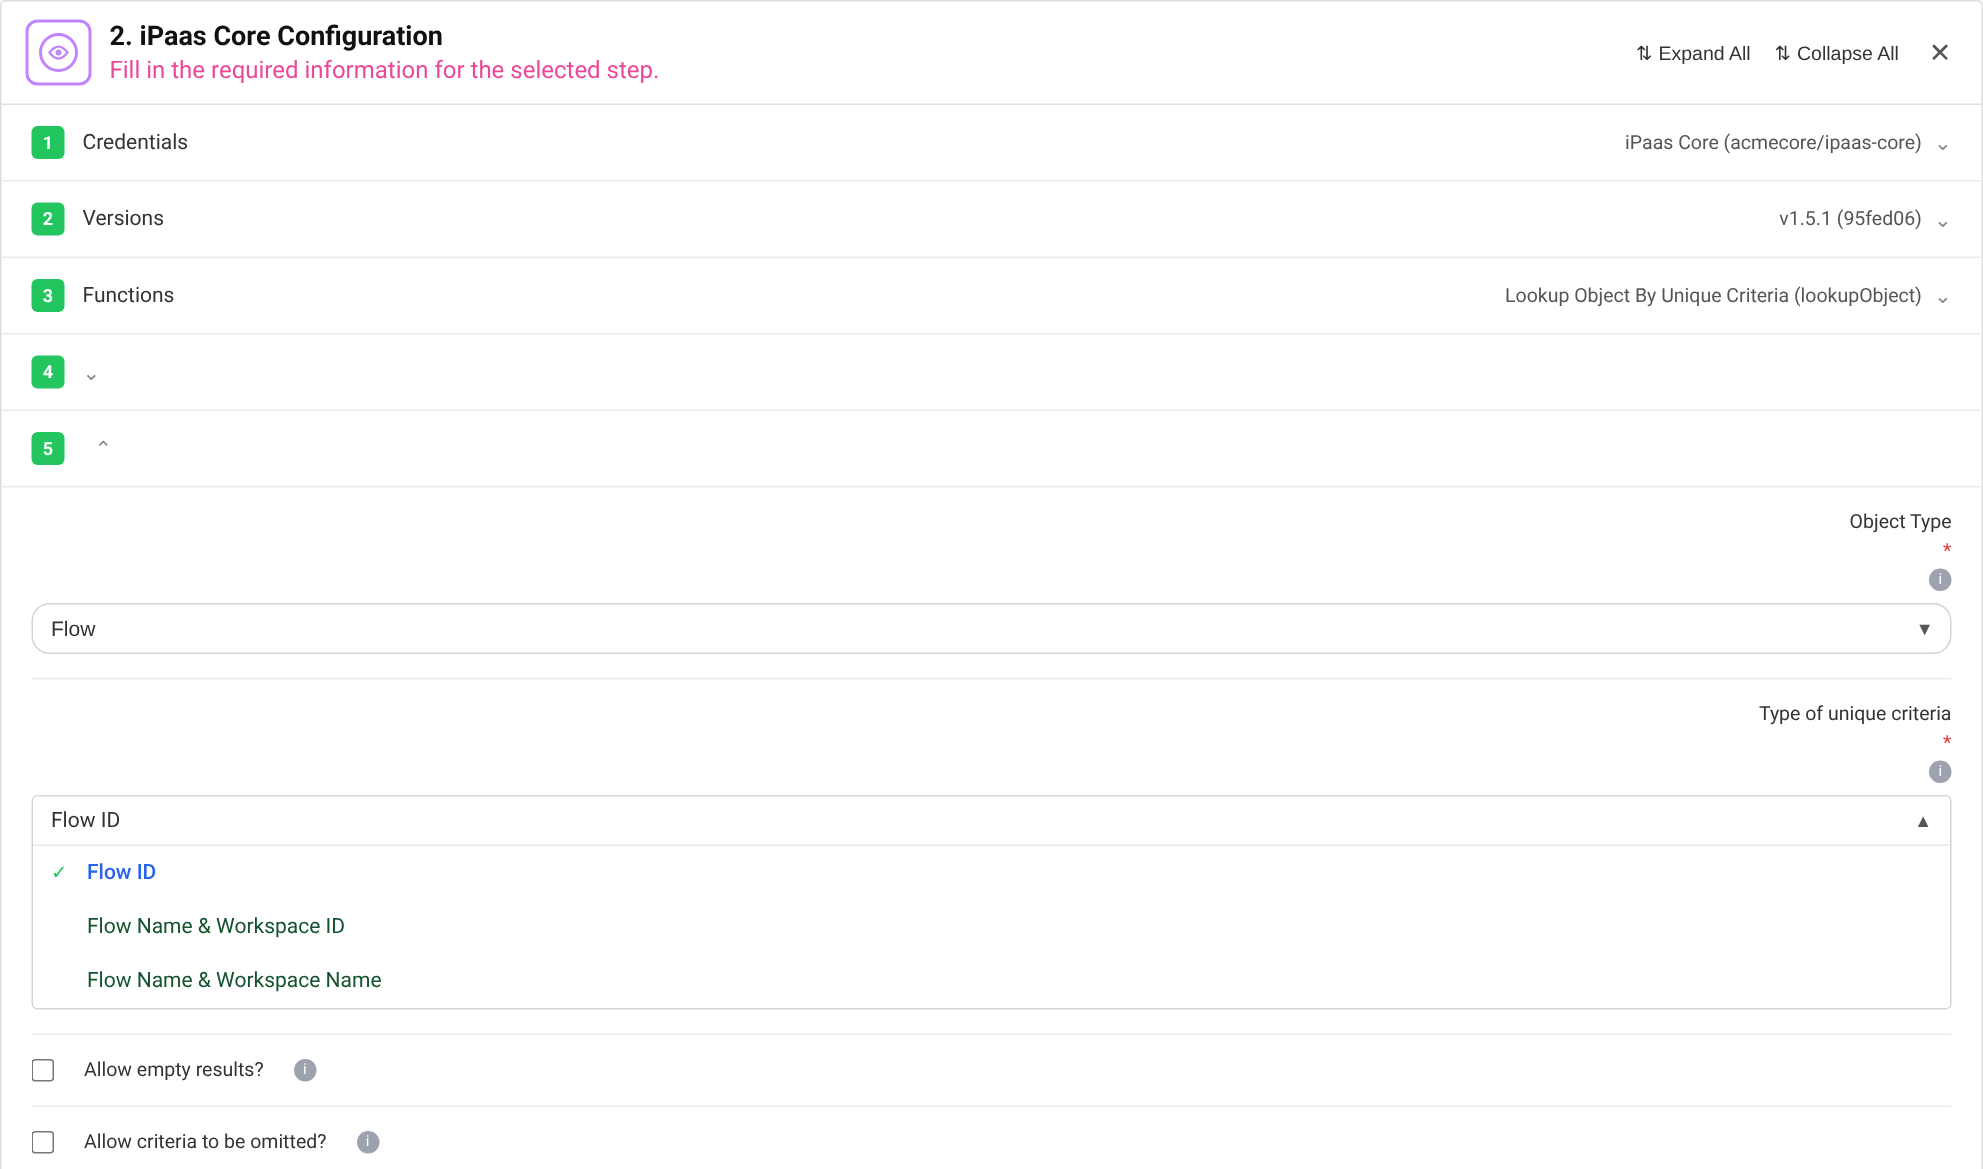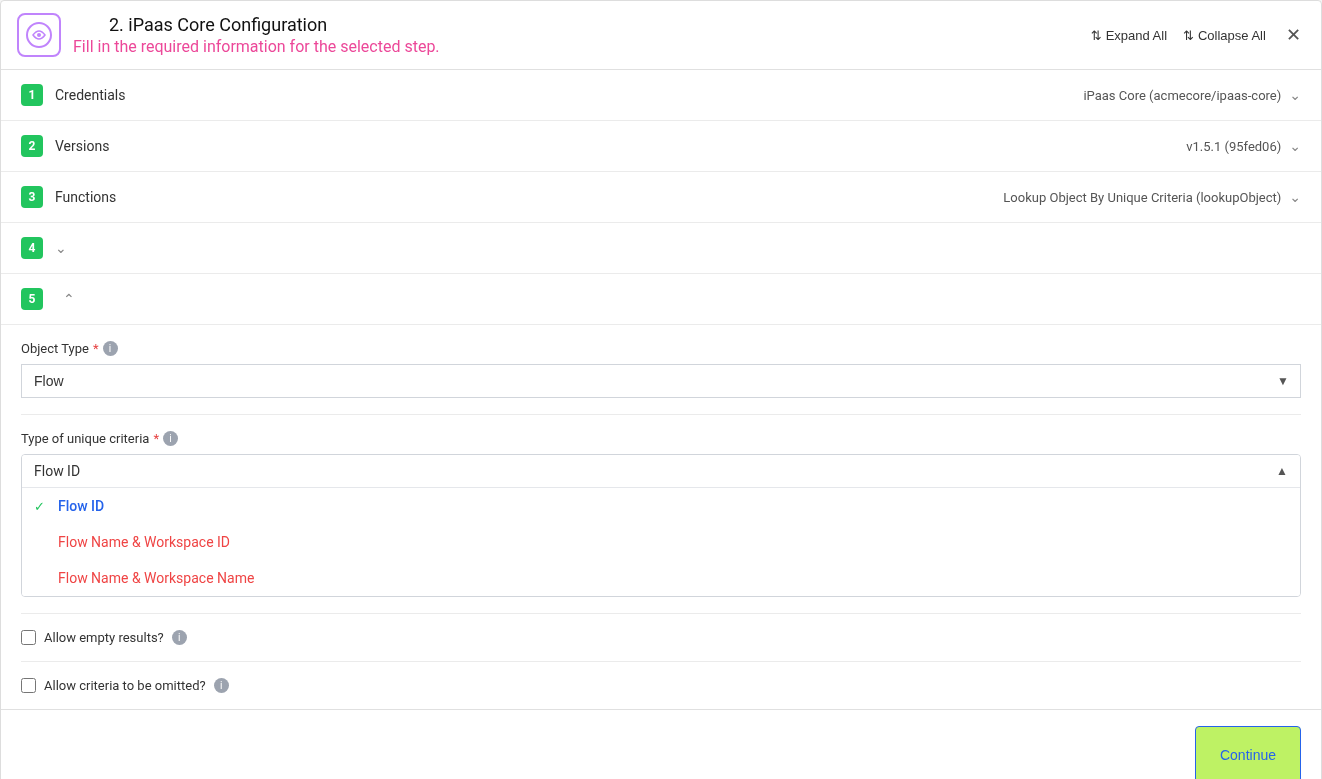--- a/index.html
+++ b/index.html
@@ -39,23 +39,22 @@
     }
     .header-icon svg {
       width: 28px;
       height: 28px;
     }
     .header-text {
       flex: 1;
     }
     .header-title {
       font-size: 18px;
-      font-weight: 400;
+      font-weight: 700;
       color: #111;
-      margin-left: 36px;
     }
     .header-subtitle {
       font-size: 16px;
       color: #ec4899;
       margin-top: 2px;
     }
     .header-actions {
       display: flex;
       align-items: center;
       gap: 16px;
@@ -125,20 +124,21 @@
       padding: 16px 0;
       border-bottom: 1px solid #ebebeb;
     }
     .field-label {
       font-size: 13px;
       color: #333;
       margin-bottom: 8px;
       display: flex;
       align-items: flex-end;
       gap: 4px;
+      flex-direction: column;
     }
     .field-label .required {
       color: #e53e3e;
     }
     .info-icon {
       width: 15px;
       height: 15px;
       border-radius: 50%;
       background: #9ca3af;
       color: #fff;
@@ -149,21 +149,21 @@
       cursor: pointer;
       flex-shrink: 0;
     }
     .select-wrapper {
       position: relative;
     }
     .select-wrapper select {
       width: 100%;
       padding: 8px 36px 8px 12px;
       border: 1px solid #d1d5db;
-      border-radius: 0;
+      border-radius: 12px;
       font-size: 14px;
       color: #333;
       appearance: none;
       background: #fff;
       cursor: pointer;
     }
     .select-arrow {
       position: absolute;
       right: 12px;
       top: 50%;
@@ -208,26 +208,26 @@
       width: 16px;
       margin-right: 8px;
       color: #22c55e;
       font-size: 13px;
     }
     .dropdown-option .option-text-selected {
       color: #2563eb;
       font-weight: 500;
     }
     .dropdown-option .option-text-red {
-      color: #ef4444;
+      color: #14532d;
     }
     .checkbox-row {
       display: flex;
       align-items: flex-end;
-      gap: 8px;
+      gap: 20px;
       padding: 16px 0;
       border-bottom: 1px solid #ebebeb;
     }
     .checkbox-row input[type="checkbox"] {
       width: 15px;
       height: 15px;
       cursor: pointer;
     }
     .checkbox-label {
       font-size: 13px;

